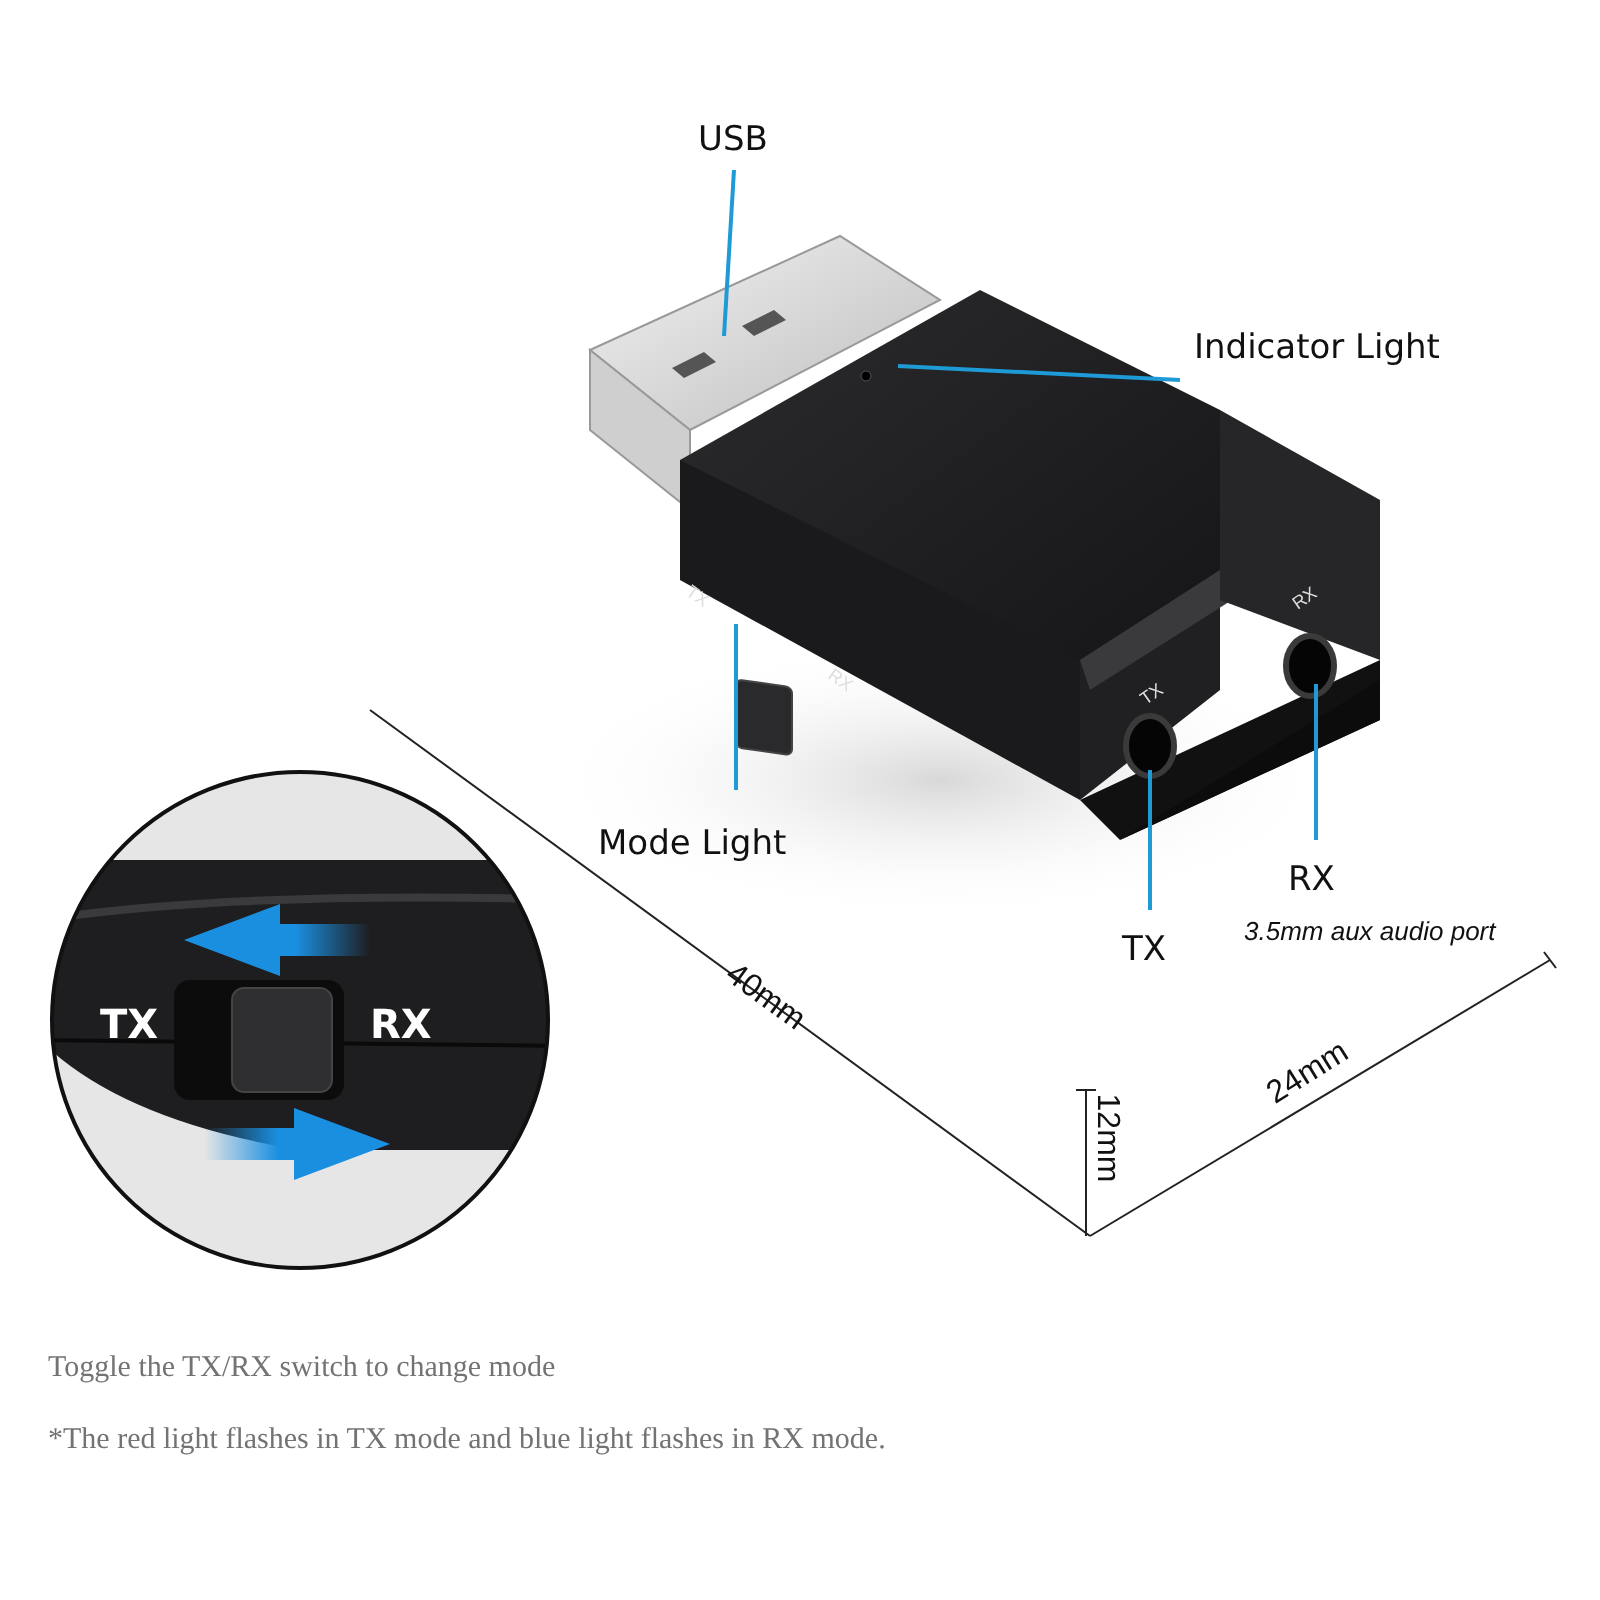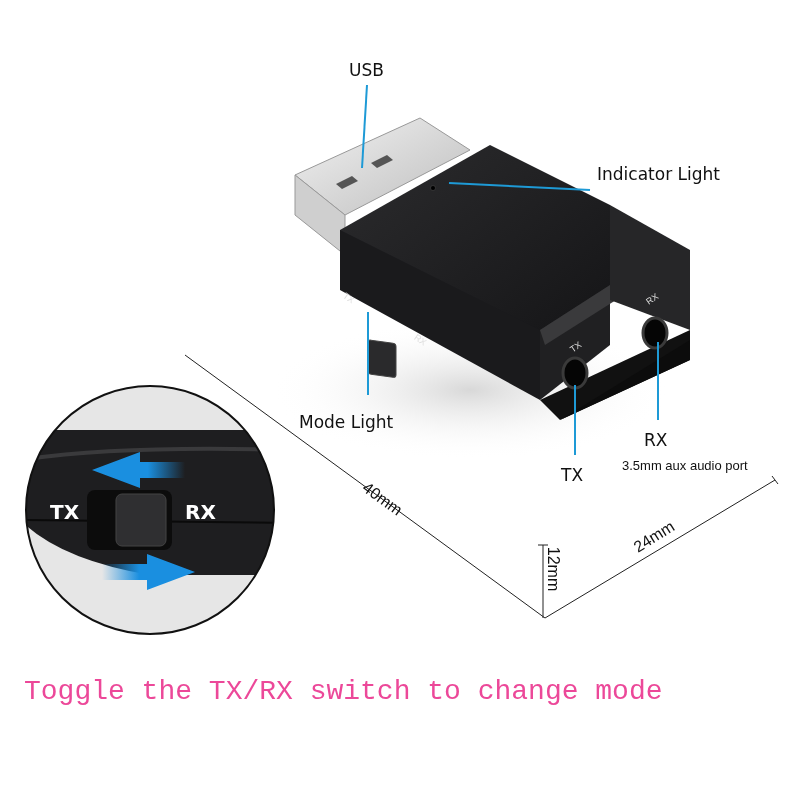--- a/index.html
+++ b/index.html
@@ -2,21 +2,21 @@
 <html><head>
 <meta charset="utf-8">
 <style>
   html,body{margin:0;padding:0;background:#fff;}
   #stage{position:relative;width:800px;height:800px;overflow:hidden;background:#ffffff;font-family:"DejaVu Sans",sans-serif;}
   svg{position:absolute;left:0;top:0;}
   .lbl{position:absolute;color:#111;white-space:nowrap;}
   .callout{font-family:"DejaVu Sans",sans-serif;font-size:17px;}
   .small{font-family:"Liberation Sans",sans-serif;font-size:13px;}
   .dim{font-family:"Liberation Sans",sans-serif;font-size:16px;}
-  .caption{position:absolute;left:24px;font-family:Liberation Mono, monospace;font-size:28px;color:#ec4899;white-space:nowrap;}
+  .caption{position:absolute;left:24px;font-family:Liberation Serif, serif;font-size:15px;color:#737373;white-space:nowrap;}
   .zoomtxt{position:absolute;font-family:"DejaVu Sans",sans-serif;font-weight:bold;font-size:20px;color:#fff;}
   .devtxt{position:absolute;font-family:"Liberation Sans",sans-serif;font-size:9px;color:#ddd;}
 </style>
 </head>
 <body>
 
 <div id="stage">
 
   <svg width="800" height="800" viewBox="0 0 800 800">
     <defs>
@@ -105,23 +105,24 @@
   <span class="devtxt" style="left:343px;top:293px;transform:rotate(35deg);">TX</span>
   <span class="devtxt" style="left:414px;top:335px;transform:rotate(35deg);">RX</span>
   <span class="devtxt" style="left:570px;top:342px;transform:rotate(-35deg);">TX</span>
   <span class="devtxt" style="left:646px;top:294px;transform:rotate(-35deg);">RX</span>
 
   <span class="lbl callout" style="left:349px;top:60px;">USB</span>
   <span class="lbl callout" style="left:597px;top:164px;">Indicator Light</span>
   <span class="lbl callout" style="left:299px;top:412px;">Mode Light</span>
   <span class="lbl callout" style="left:561px;top:465px;">TX</span>
   <span class="lbl callout" style="left:644px;top:430px;">RX</span>
-  <span class="lbl small" style="left:622px;top:458px;">3.5mm aux audio port</span>
+  <span class="lbl small" style="left:622px;top:458px;font-style:italic;">3.5mm aux audio port</span>
 
   <span class="zoomtxt" style="left:50px;top:500px;">TX</span>
   <span class="zoomtxt" style="left:185px;top:500px;">RX</span>
 
   <span class="lbl dim" style="left:360px;top:490px;transform:rotate(36deg);">40mm</span>
   <span class="lbl dim" style="left:632px;top:528px;transform:rotate(-32deg);">24mm</span>
   <span class="lbl dim" style="left:531px;top:560px;transform:rotate(90deg);">12mm</span>
 
   <div class="caption" style="top:676px;">Toggle the TX/RX switch to change mode</div>
+  <div class="caption" style="top:712px;">*The red light flashes in TX mode and blue light flashes in RX mode.</div>
 </div>
 
 </body></html>

